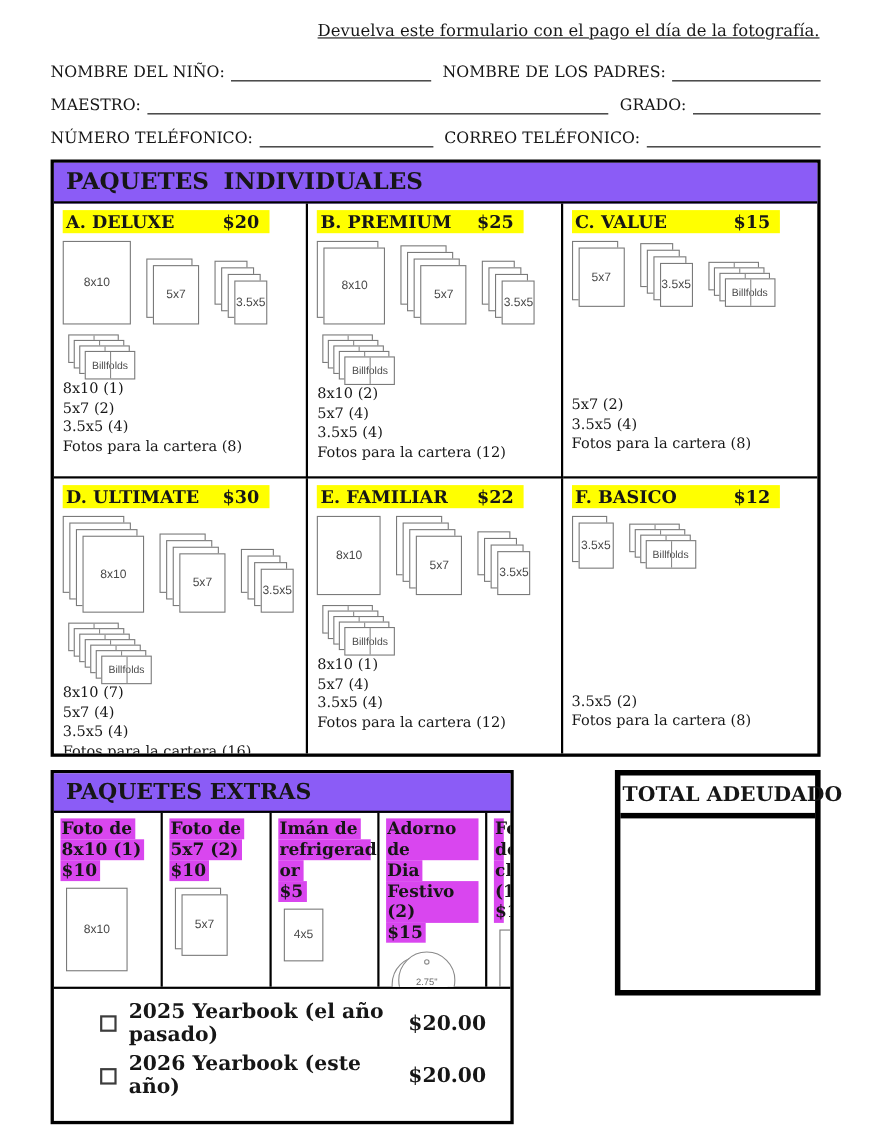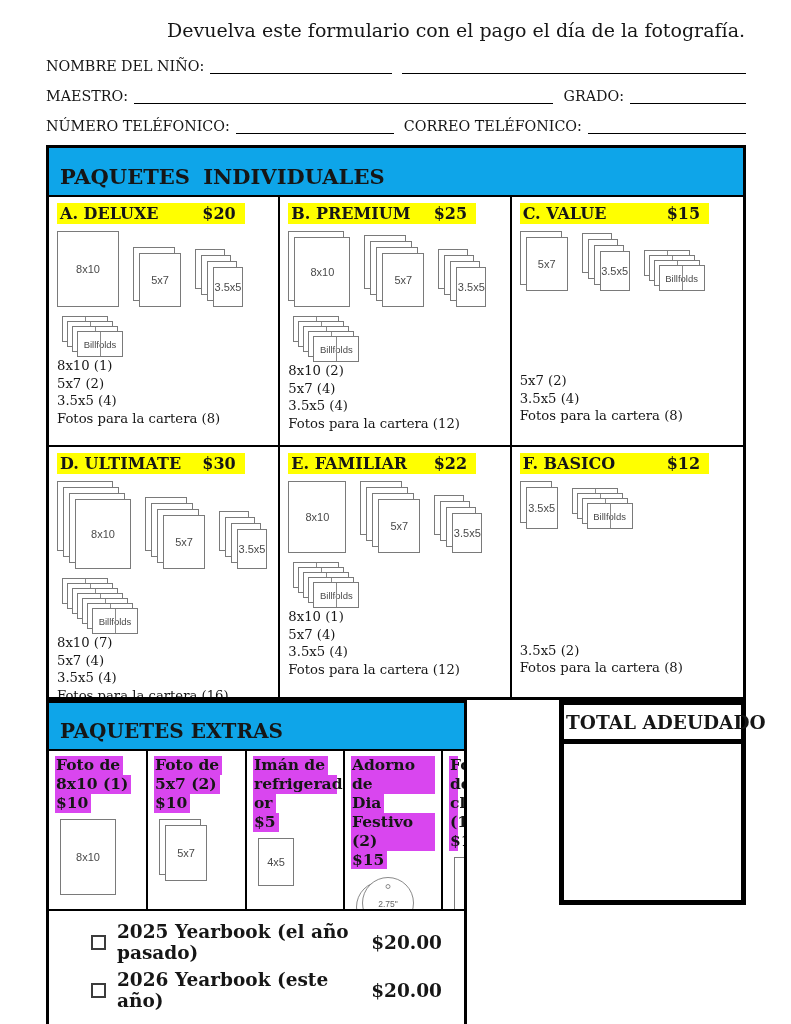--- a/index.html
+++ b/index.html
@@ -2,32 +2,32 @@
 <html><head>
 <meta charset="utf-8">
 <style>
   * { margin:0; padding:0; box-sizing:border-box; }
   body { background:#fff; }
   .page {
     position:relative; width:791px; height:1024px; background:#ffffff;
     font-family:"DejaVu Serif", serif; color:#161616; overflow:hidden;
   }
   
-  .instruction { position:absolute; top:19px; right:46px; font-size:19px; }
+  .instruction { position:absolute; top:19px; right:46px; font-size:15px;text-decoration:underline; }
   .fields { position:absolute; top:58px; left:46px; width:700px; font-size:14.3px; }
   .frow { display:flex; align-items:flex-end; margin-bottom:14px; white-space:nowrap; }
   .flabel { padding-right:6px; }
   .fline { border-bottom:1.6px solid #000; height:15px; }
   .grow { flex:1 1 auto; }
   .gap { width:10px; }
   
   .section-box { position:absolute; border:3px solid #000; background:#fff; }
   .sec-header {
-    background:#0ea5e9; border-bottom:2.5px solid #000;
-    font-weight:bold; padding:16px 11px 6px;
+    background:#8b5cf6; border-bottom:2.5px solid #000;
+    font-weight:bold; padding:4px 11px 6px;
   }
   #indiv { left:46px; top:145px; width:700px; }
   #indiv .sec-header { font-size:21px; word-spacing:6px; }
   .pkg-grid { display:grid; grid-template-columns:1fr 1fr 1fr; grid-auto-rows:250px; }
   .pkg-cell {
     display:flex; flex-direction:column; padding:6px 8px 20px;
     border-right:2.5px solid #000; overflow:hidden;
   }
   .pkg-cell:nth-child(3n) { border-right:none; }
   .pkg-cell:nth-child(-n+3) { border-bottom:2.5px solid #000; }
@@ -95,20 +95,21 @@
 
 <div class="page">
 
   <div class="instruction">Devuelva este formulario con el pago el día de la fotografía.</div>
 
   <div class="fields">
     <div class="frow">
       <span class="flabel">NOMBRE DEL NIÑO:</span>
       <span class="fline" style="width:182px;"></span>
       <span class="gap"></span>
+      <span class="flabel">NOMBRE DE LOS PADRES:</span>
       <span class="fline grow"></span>
     </div>
     <div class="frow">
       <span class="flabel">MAESTRO:</span>
       <span class="fline grow"></span>
       <span class="gap"></span>
       <span class="flabel">GRADO:</span>
       <span class="fline" style="width:116px;"></span>
     </div>
     <div class="frow">

